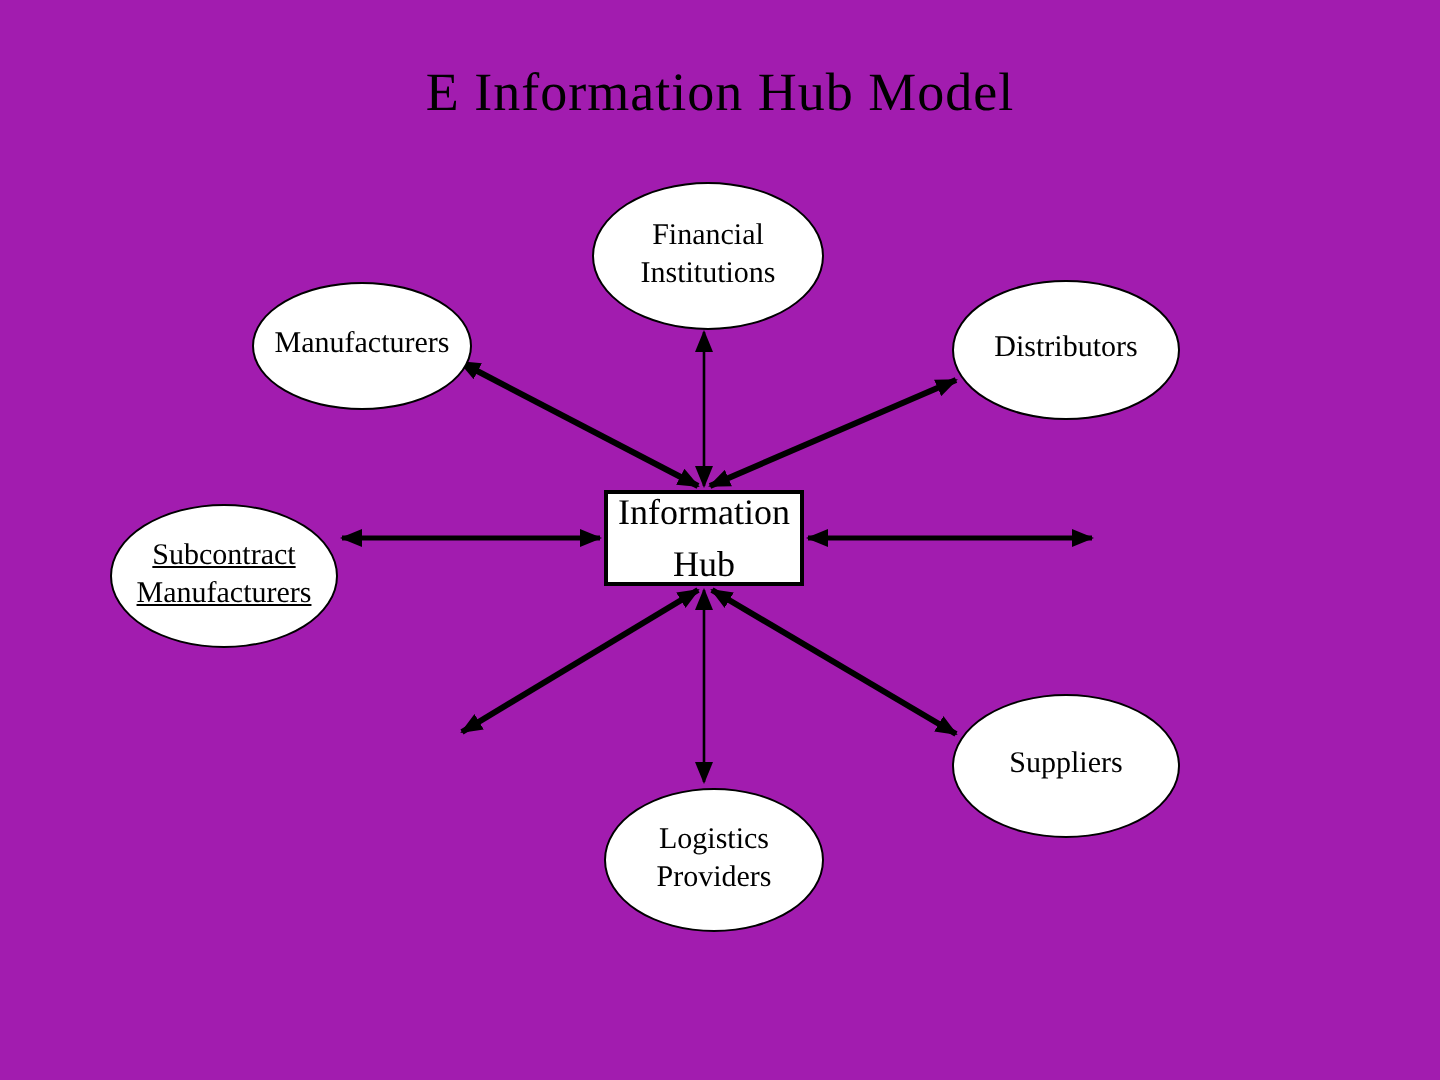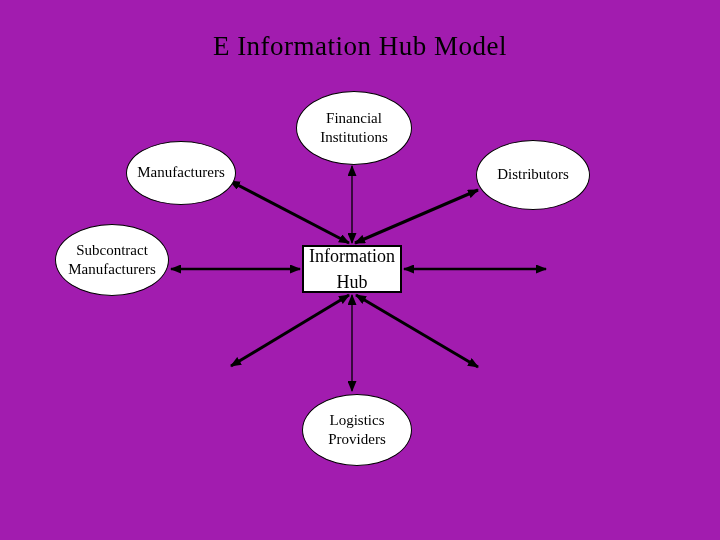--- a/index.html
+++ b/index.html
@@ -82,26 +82,29 @@
   </div>
 
   <div class="node ellipse" style="left:126px; top:141px; width:110px; height:64px;">
     <span class="node-label">Manufacturers</span>
   </div>
 
   <div class="node ellipse" style="left:476px; top:140px; width:114px; height:70px;">
     <span class="node-label">Distributors</span>
   </div>
 
-  <div class="node ellipse" style="left:55px; top:224px; width:114px; height:72px;">
+  <div class="node ellipse" style="left:55px; top:252px; width:114px; height:72px;text-decoration:underline;">
     <span class="node-label">Subcontract Manufacturers</span>
   </div>
 
 
 
+  <div class="node ellipse" style="left:476px; top:347px; width:114px; height:72px;">
+    <span class="node-label">Suppliers</span>
+  </div>
 
   <div class="node ellipse" style="left:302px; top:394px; width:110px; height:72px;align-items:center;">
     <span class="node-label">Logistics Providers</span>
   </div>
 
   <div class="node hub" style="left:302px; top:245px; width:100px; height:48px;">
     <span class="node-label">Information Hub</span>
   </div>
 
 </div>

